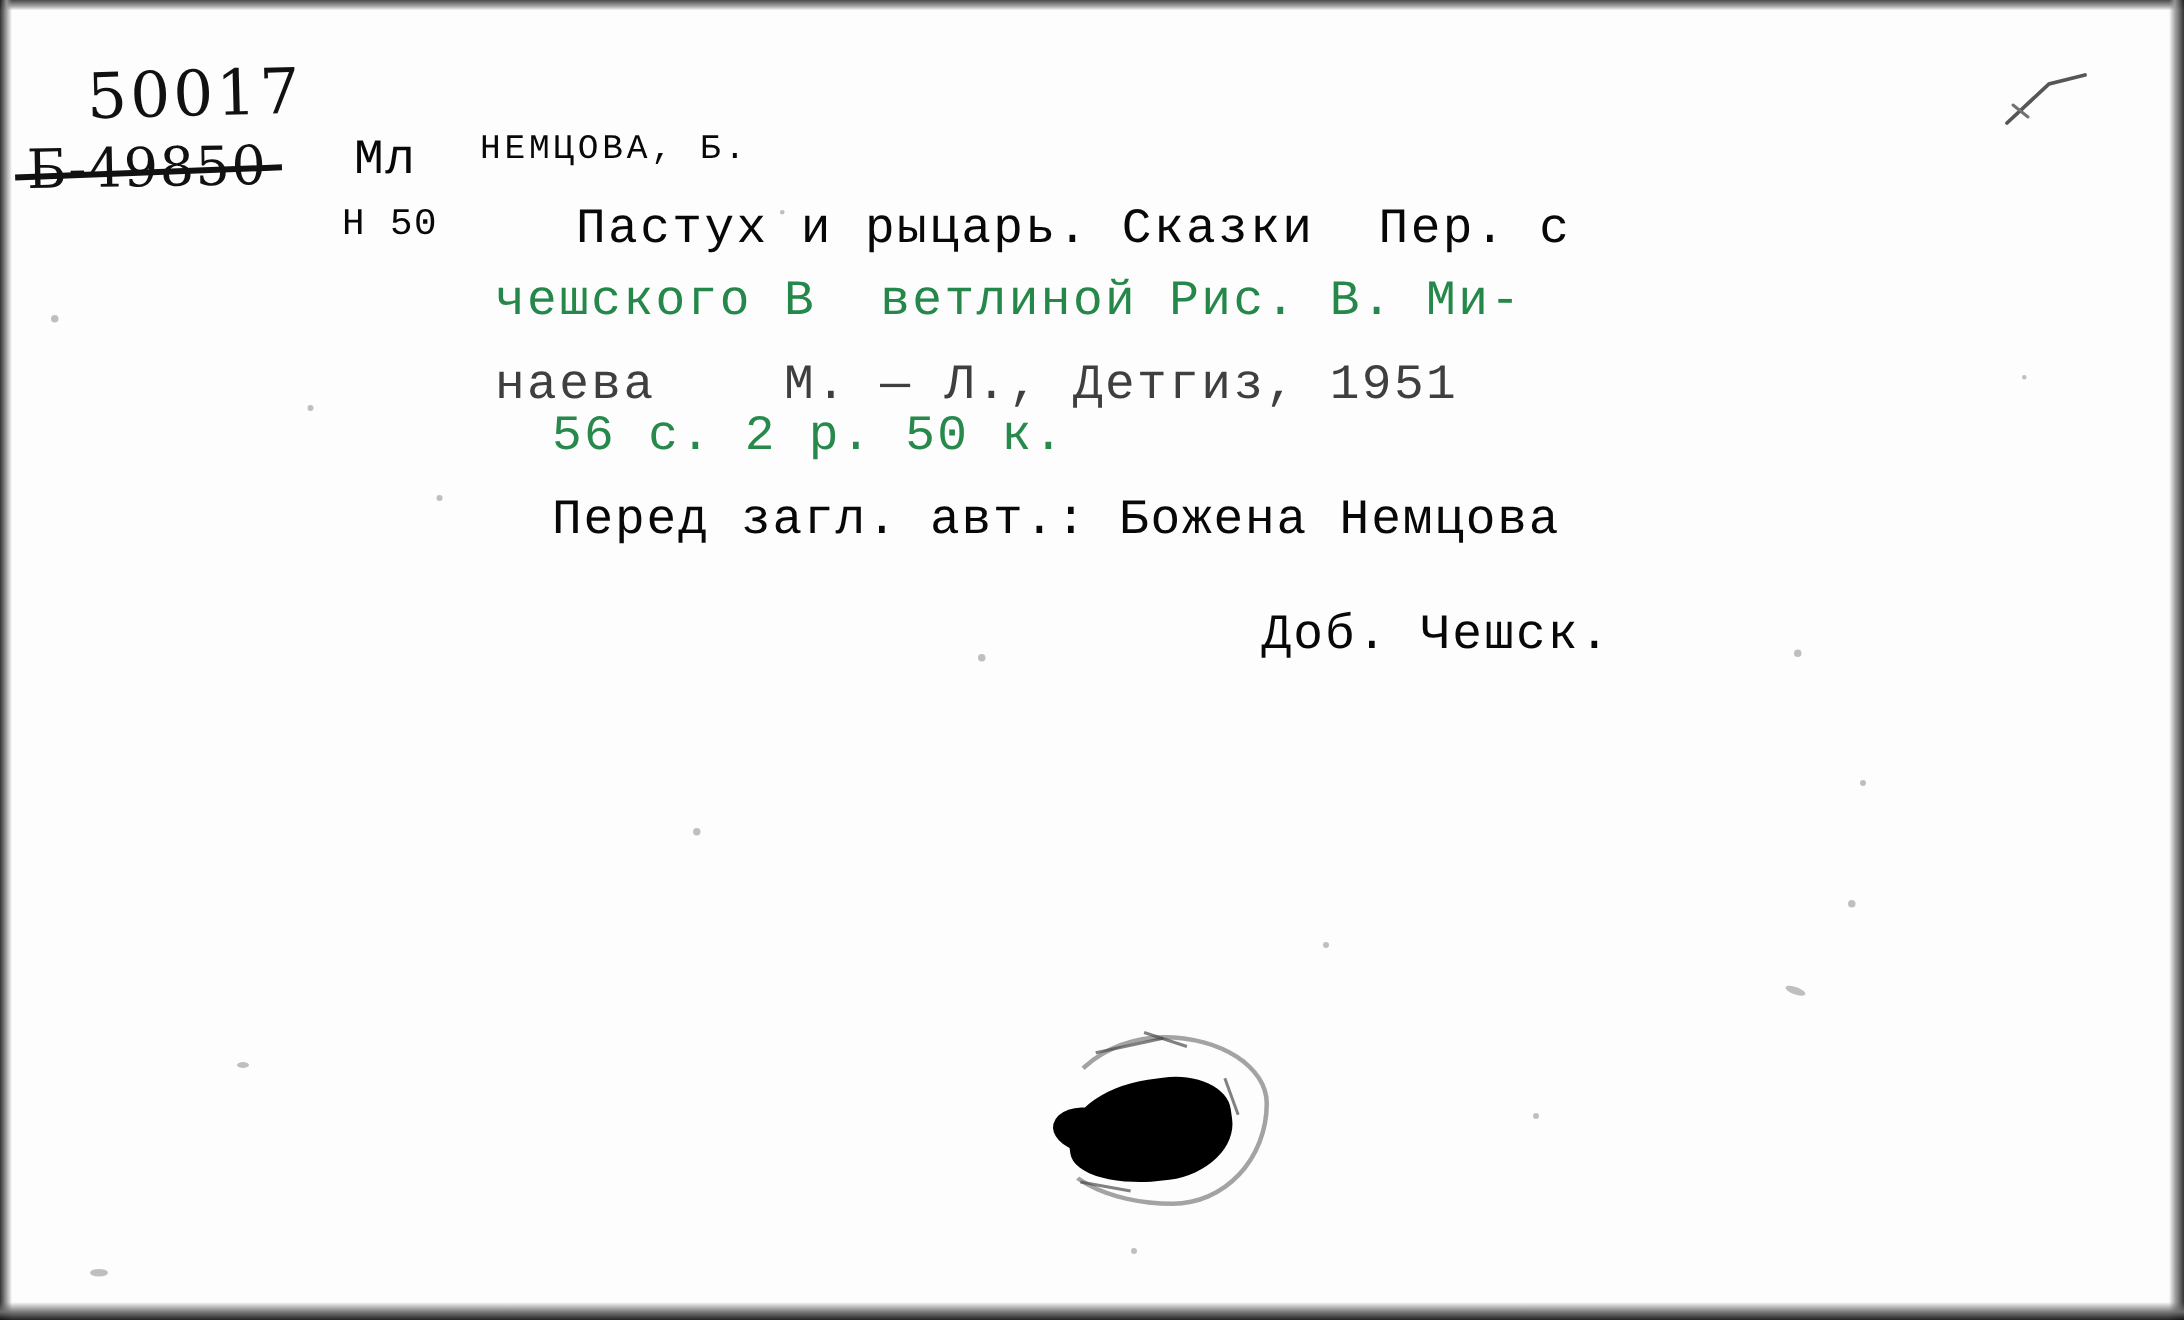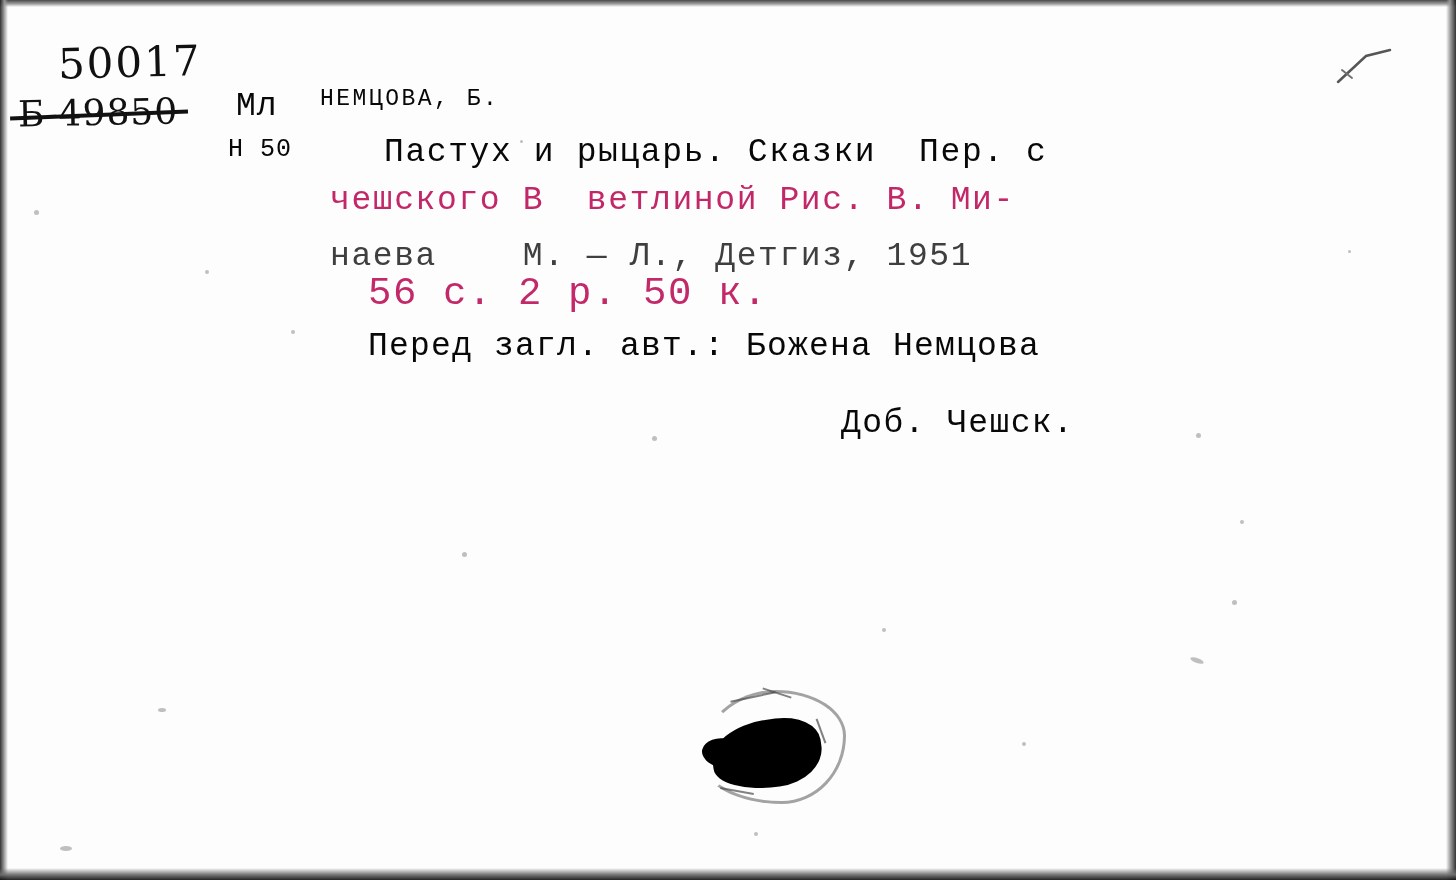--- a/index.html
+++ b/index.html
@@ -87,26 +87,26 @@
     color: #080808;
     white-space: pre;
   }
   #class-mark-1 { left: 236px; top: 88px; font-size: 33px; letter-spacing: 1px; }
   #class-mark-2 { left: 228px; top: 135px; font-size: 25px; letter-spacing: 1px; }
 
   #author-line  { left: 320px; top: 86px;  font-size: 23px; letter-spacing: 2.5px; }
   #title-line-1 { left: 368px; top: 134px; font-size: 33px; letter-spacing: 1.6px; margin-left: 16px; }
   #title-line-2 { left: 330px; top: 182px; font-size: 33px; letter-spacing: 1.6px; opacity: .93; }
   #title-line-3 { left: 330px; top: 238px; font-size: 33px; letter-spacing: 1.6px; opacity: .9; }
-  #collation    { left: 368px; top: 272px; font-size: 39px; letter-spacing: 1.6px; opacity: .92; }
+  #collation    { left: 368px; top: 272px; font-size: 33px; letter-spacing: 1.6px; opacity: .92; }
   #note-line    { left: 368px; top: 318px; font-size: 33px; letter-spacing: 1.2px; margin-top: 10px; }
   #footer-note  { left: 818px; top: 405px; font-size: 33px; letter-spacing: 1.4px; margin-left: 23px; }
 
   
-  .faded { color: #be185d; }
+  .faded { color: #15803d; }
   .fadedmore { color: #2b2b2b; }
 
   
   #ink-blot {
     position: absolute;
     left: 700px;
     top: 690px;
     width: 140px;
     height: 110px;
   }

